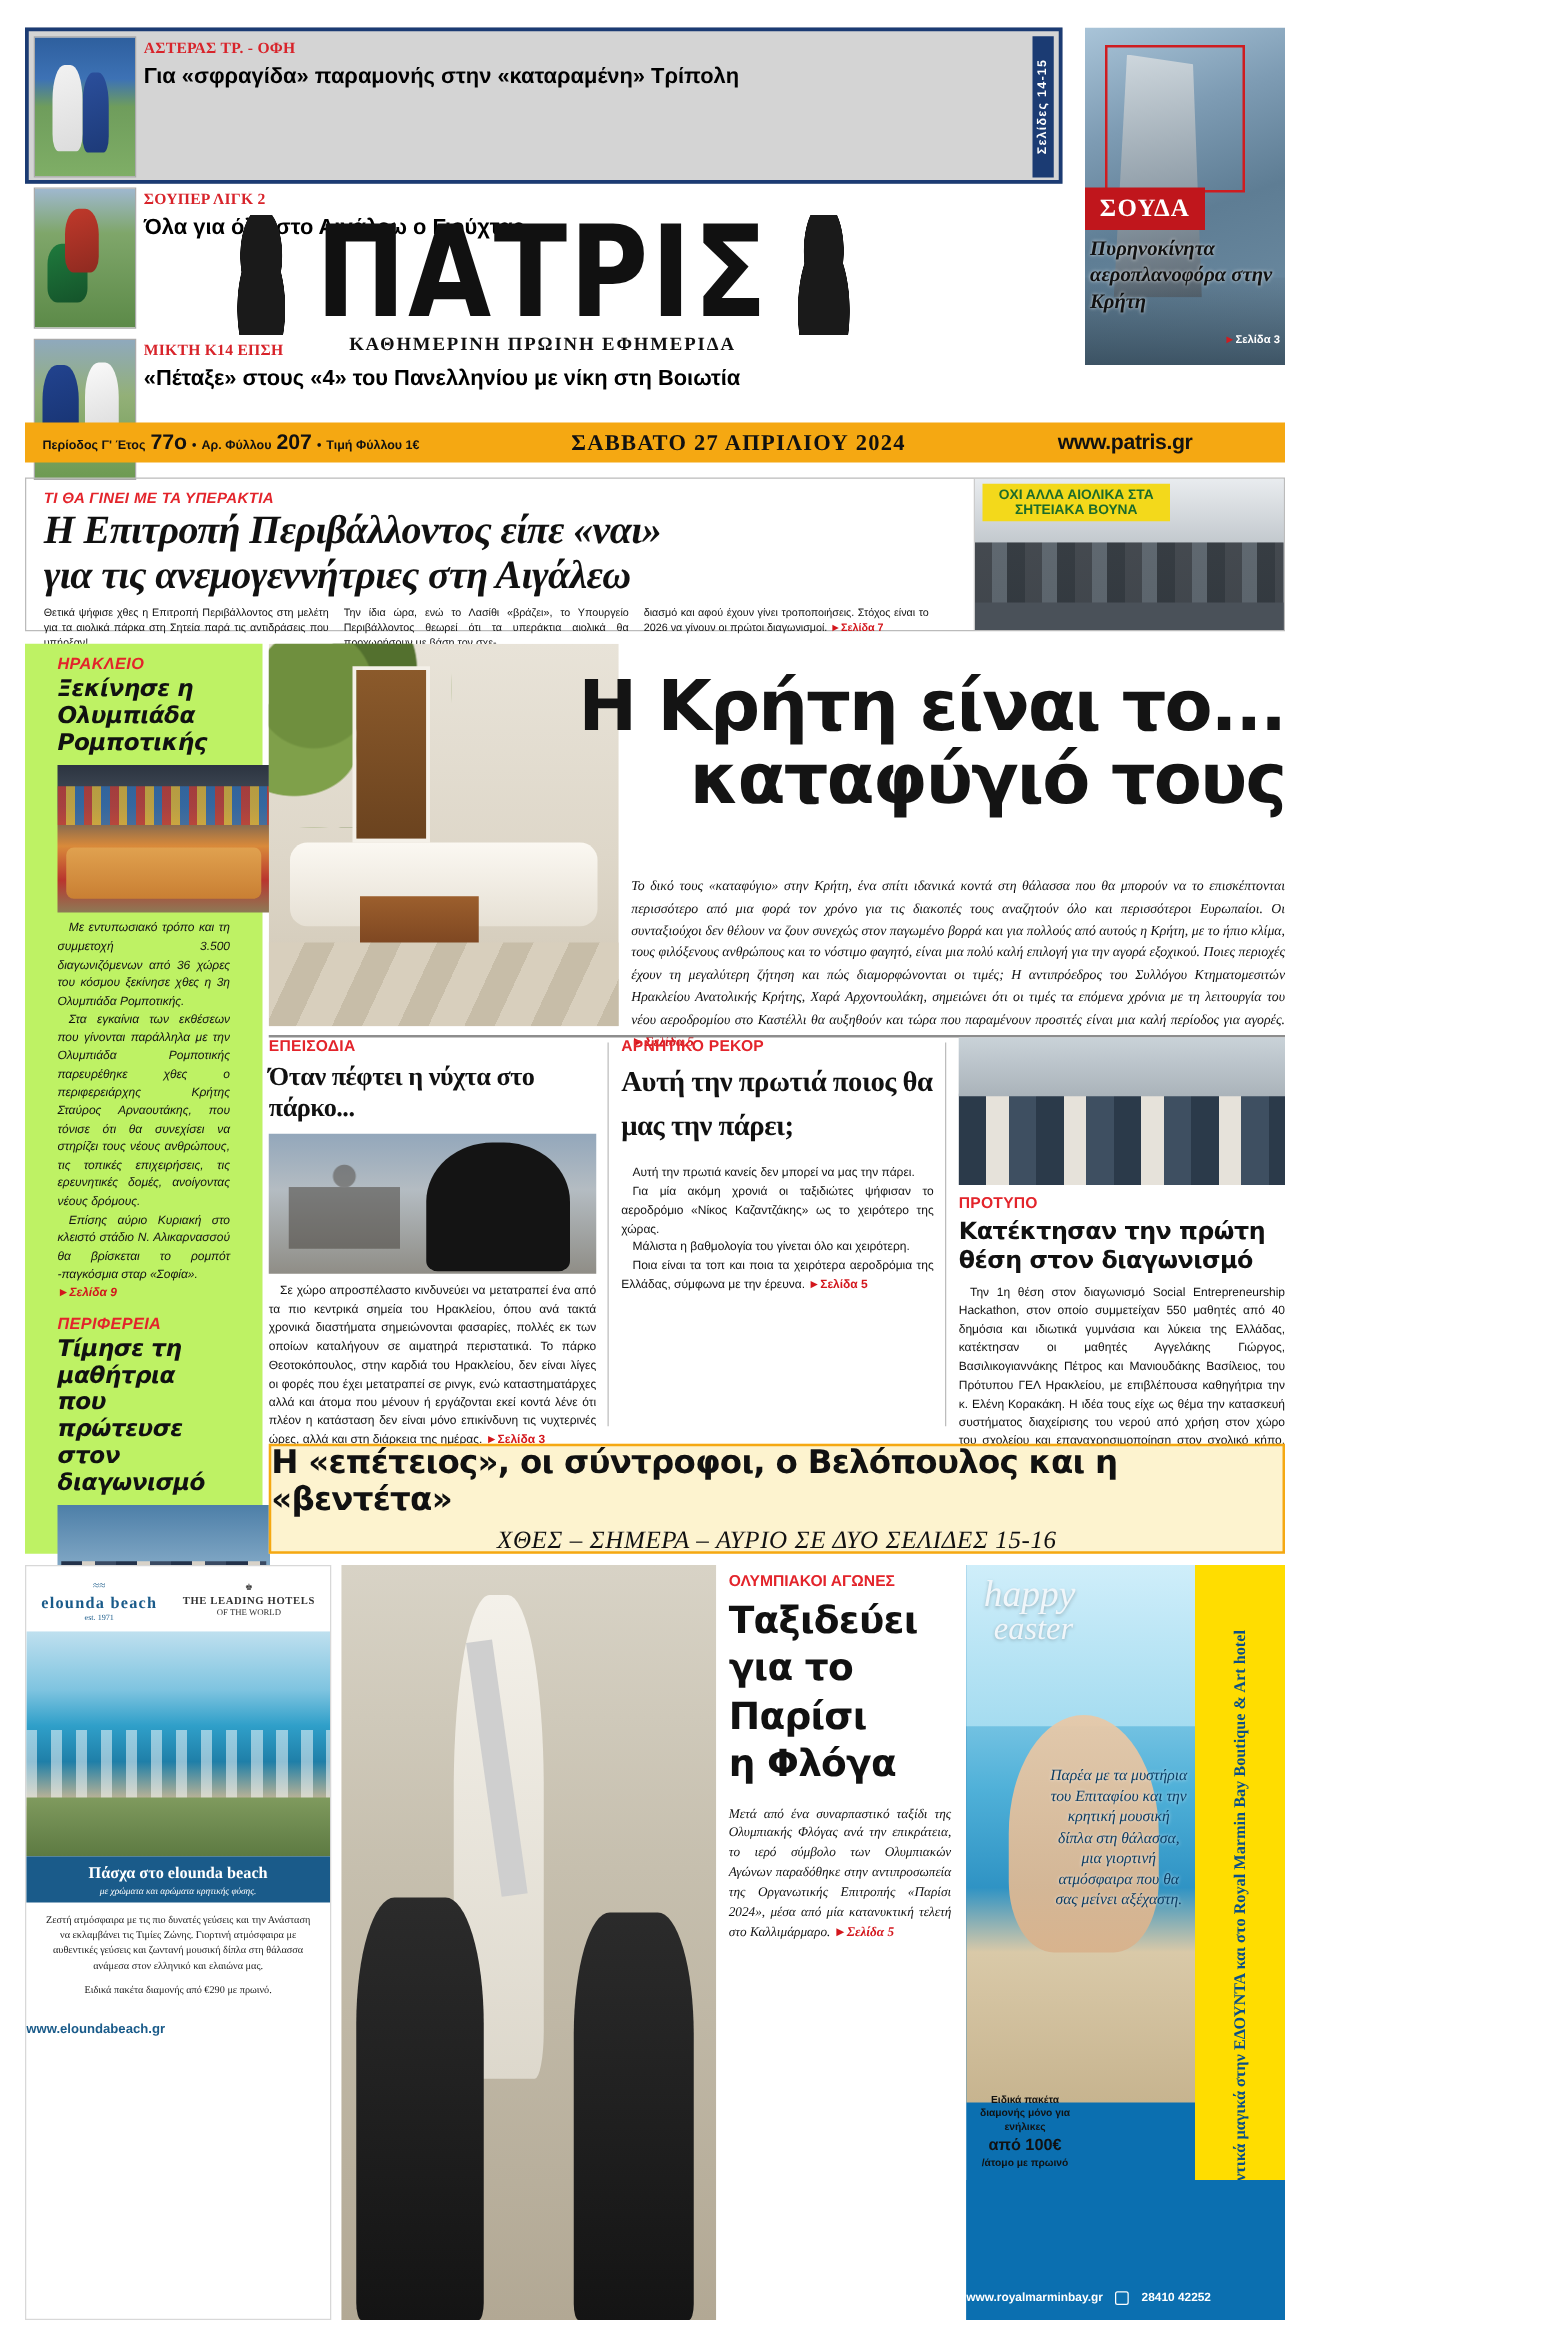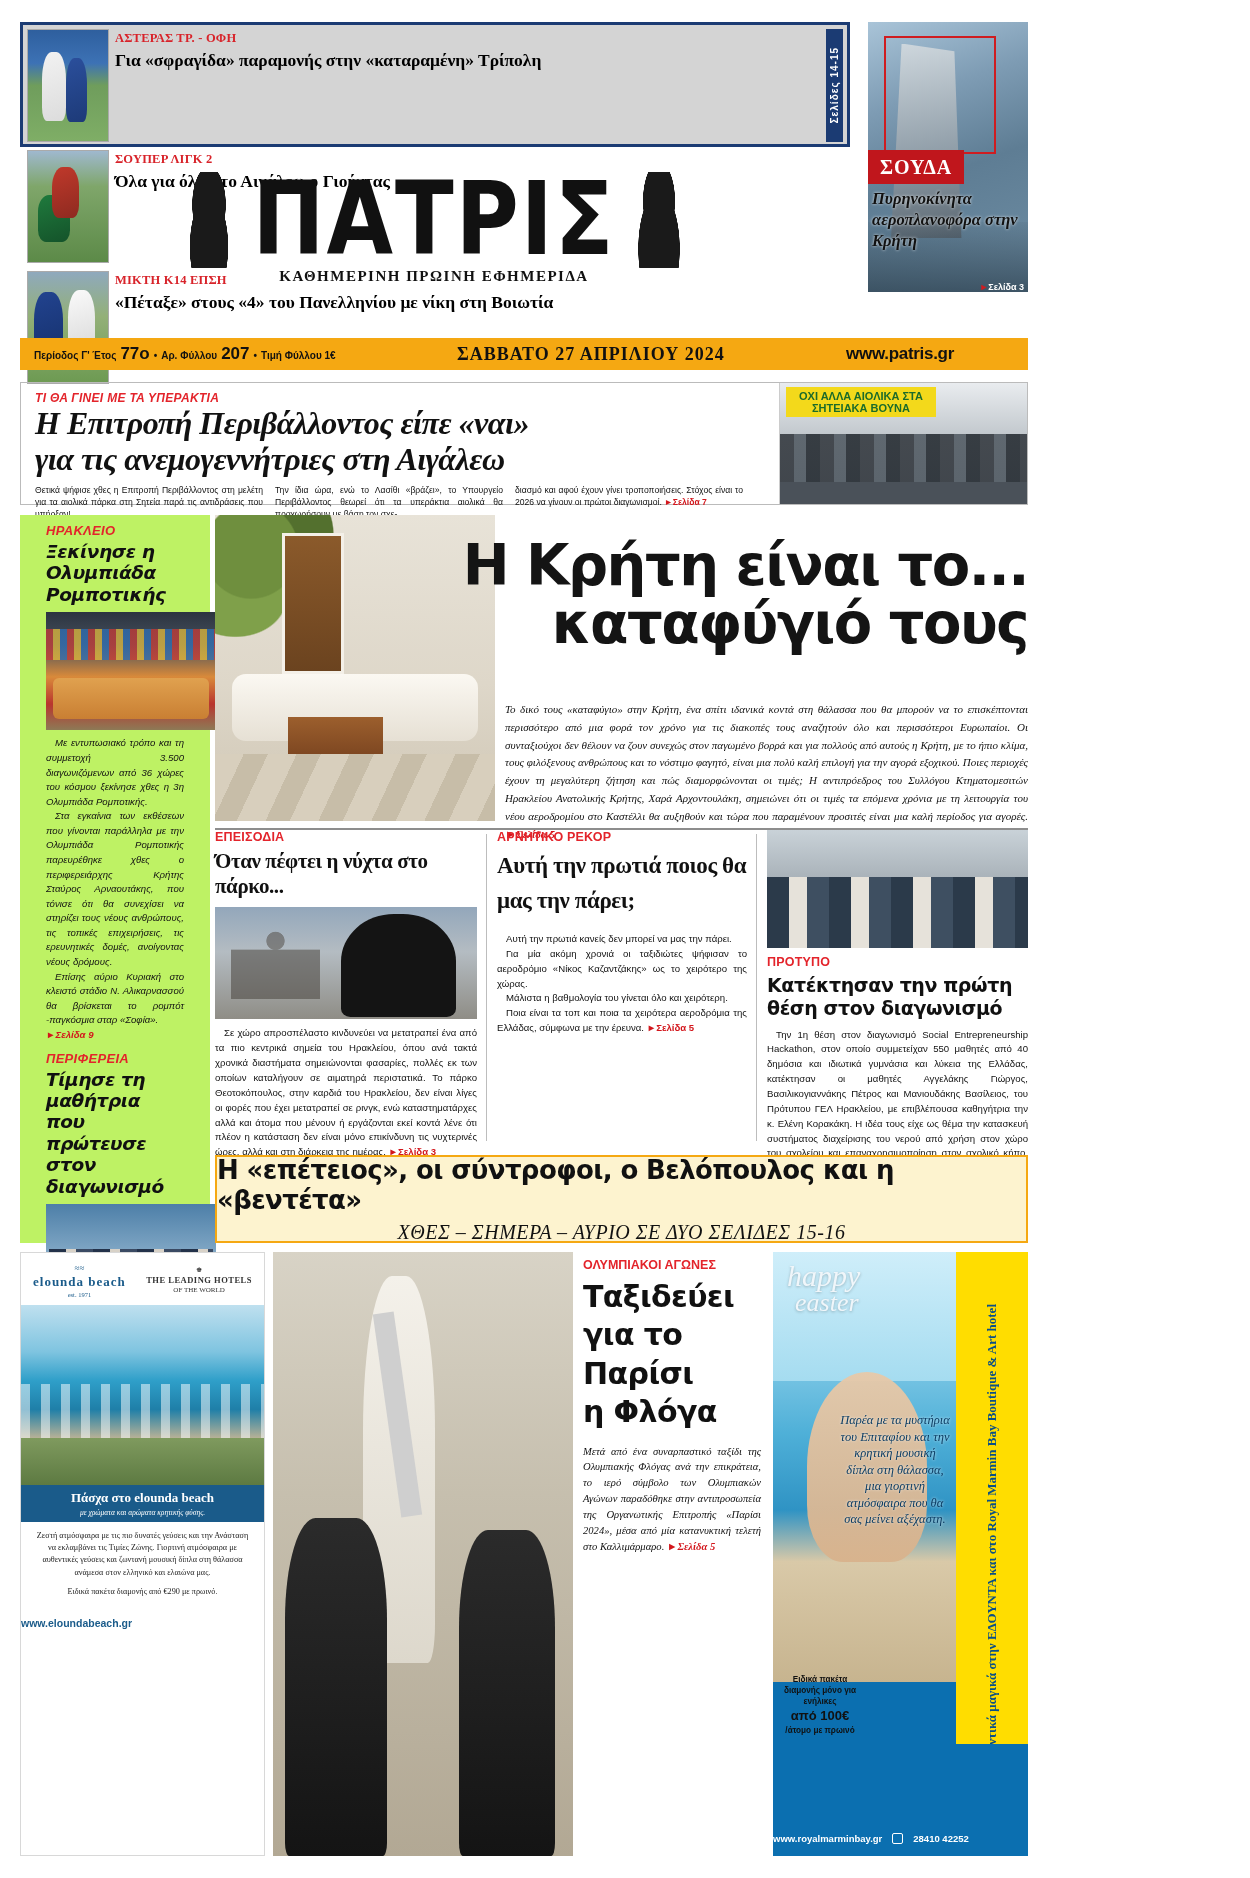--- a/index.html
+++ b/index.html
@@ -17,21 +17,21 @@
     position: absolute; left: 20px; top: 22px; width: 830px; height: 125px;
     border: 3px solid #1b3b73; background: #d4d4d4;
     display: flex; padding: 4px; gap: 4px; flex-direction: column;
   }
   .sport-card { display: flex; gap: 6px; flex: 1; position: relative; }
   .sport-photo { width: 82px; height: 113px; position: relative; overflow: hidden;
       border: 1px solid #aaa; flex: none; }
   .sport-text { flex: 1; display: flex; flex-direction: column; justify-content: flex-start; padding-top: 2px; }
   .sport-kicker { color: #d8232a; font-weight: bold; font-size: 12.5px; letter-spacing: .2px;
       font-family: "Liberation Serif", serif; margin-bottom: 3px; }
-  .sport-headline { font-family: Liberation Serif, serif; font-weight: bold;
+  .sport-headline { font-family: Liberation Sans, sans-serif; font-weight: bold;
       font-size: 17.5px; line-height: 1.29; color: #000; }
   .sport-sep { width: 2px; background: #8d8d8d; margin: 0 2px; }
   .pages-tab {
     position: absolute; right: 4px; top: 4px; width: 17px; height: 113px;
     background: #1b3b73; color: #fff; font-size: 10px; font-weight: bold;
     display: flex; align-items: center; justify-content: center;
   }
   .pages-tab span { writing-mode: vertical-rl; transform: rotate(180deg); letter-spacing: 1px; }
 
   
@@ -65,21 +65,21 @@
   .souda-img::after{content:"";position:absolute;left:0;bottom:0;width:100%;height:26%;
     background:linear-gradient(180deg,rgba(60,80,95,.1),rgba(45,65,80,.75));}
   .souda-frame{position:absolute;left:16px;top:14px;width:112px;height:118px;border:2px solid #cf1c20;}
   .souda-badge{
     position:absolute;left:0;top:128px;width:96px;height:34px;background:#c0161c;color:#fff;
     font-family:"Liberation Serif",serif;font-weight:bold;font-size:20px;
     display:flex;align-items:center;justify-content:center;letter-spacing:1px;}
   .souda-cap{position:absolute;left:4px;top:166px;width:152px;
     font-family:"Liberation Serif",serif;font-style:italic;font-weight:bold;font-size:16.5px;
     line-height:1.28;color:#111;text-shadow:0 0 3px rgba(255,255,255,.85);}
-  .souda-pg{position:absolute;right:4px;bottom:0;font-size:9px;font-weight:normal;color:#fff;
+  .souda-pg{position:absolute;right:4px;bottom:16px;font-size:9px;font-weight:normal;color:#fff;
     background:rgba(0,0,0,.0);}
   .souda-pg i{color:#cf1c20;font-style:normal;}
 
   
   .masthead { position:absolute; left:0; top:150px; width:868px; height:140px;
      display:flex; align-items:center; justify-content:center; }
   .logo-wrap{display:flex;align-items:center;gap:16px;}
   .logo-text{font-family:"DejaVu Sans",sans-serif;font-weight:bold;font-size:86px;
      letter-spacing:2px;line-height:.9;color:#111;transform:scaleY(1.18);}
   .logo-face{width:56px;height:96px;position:relative;}

